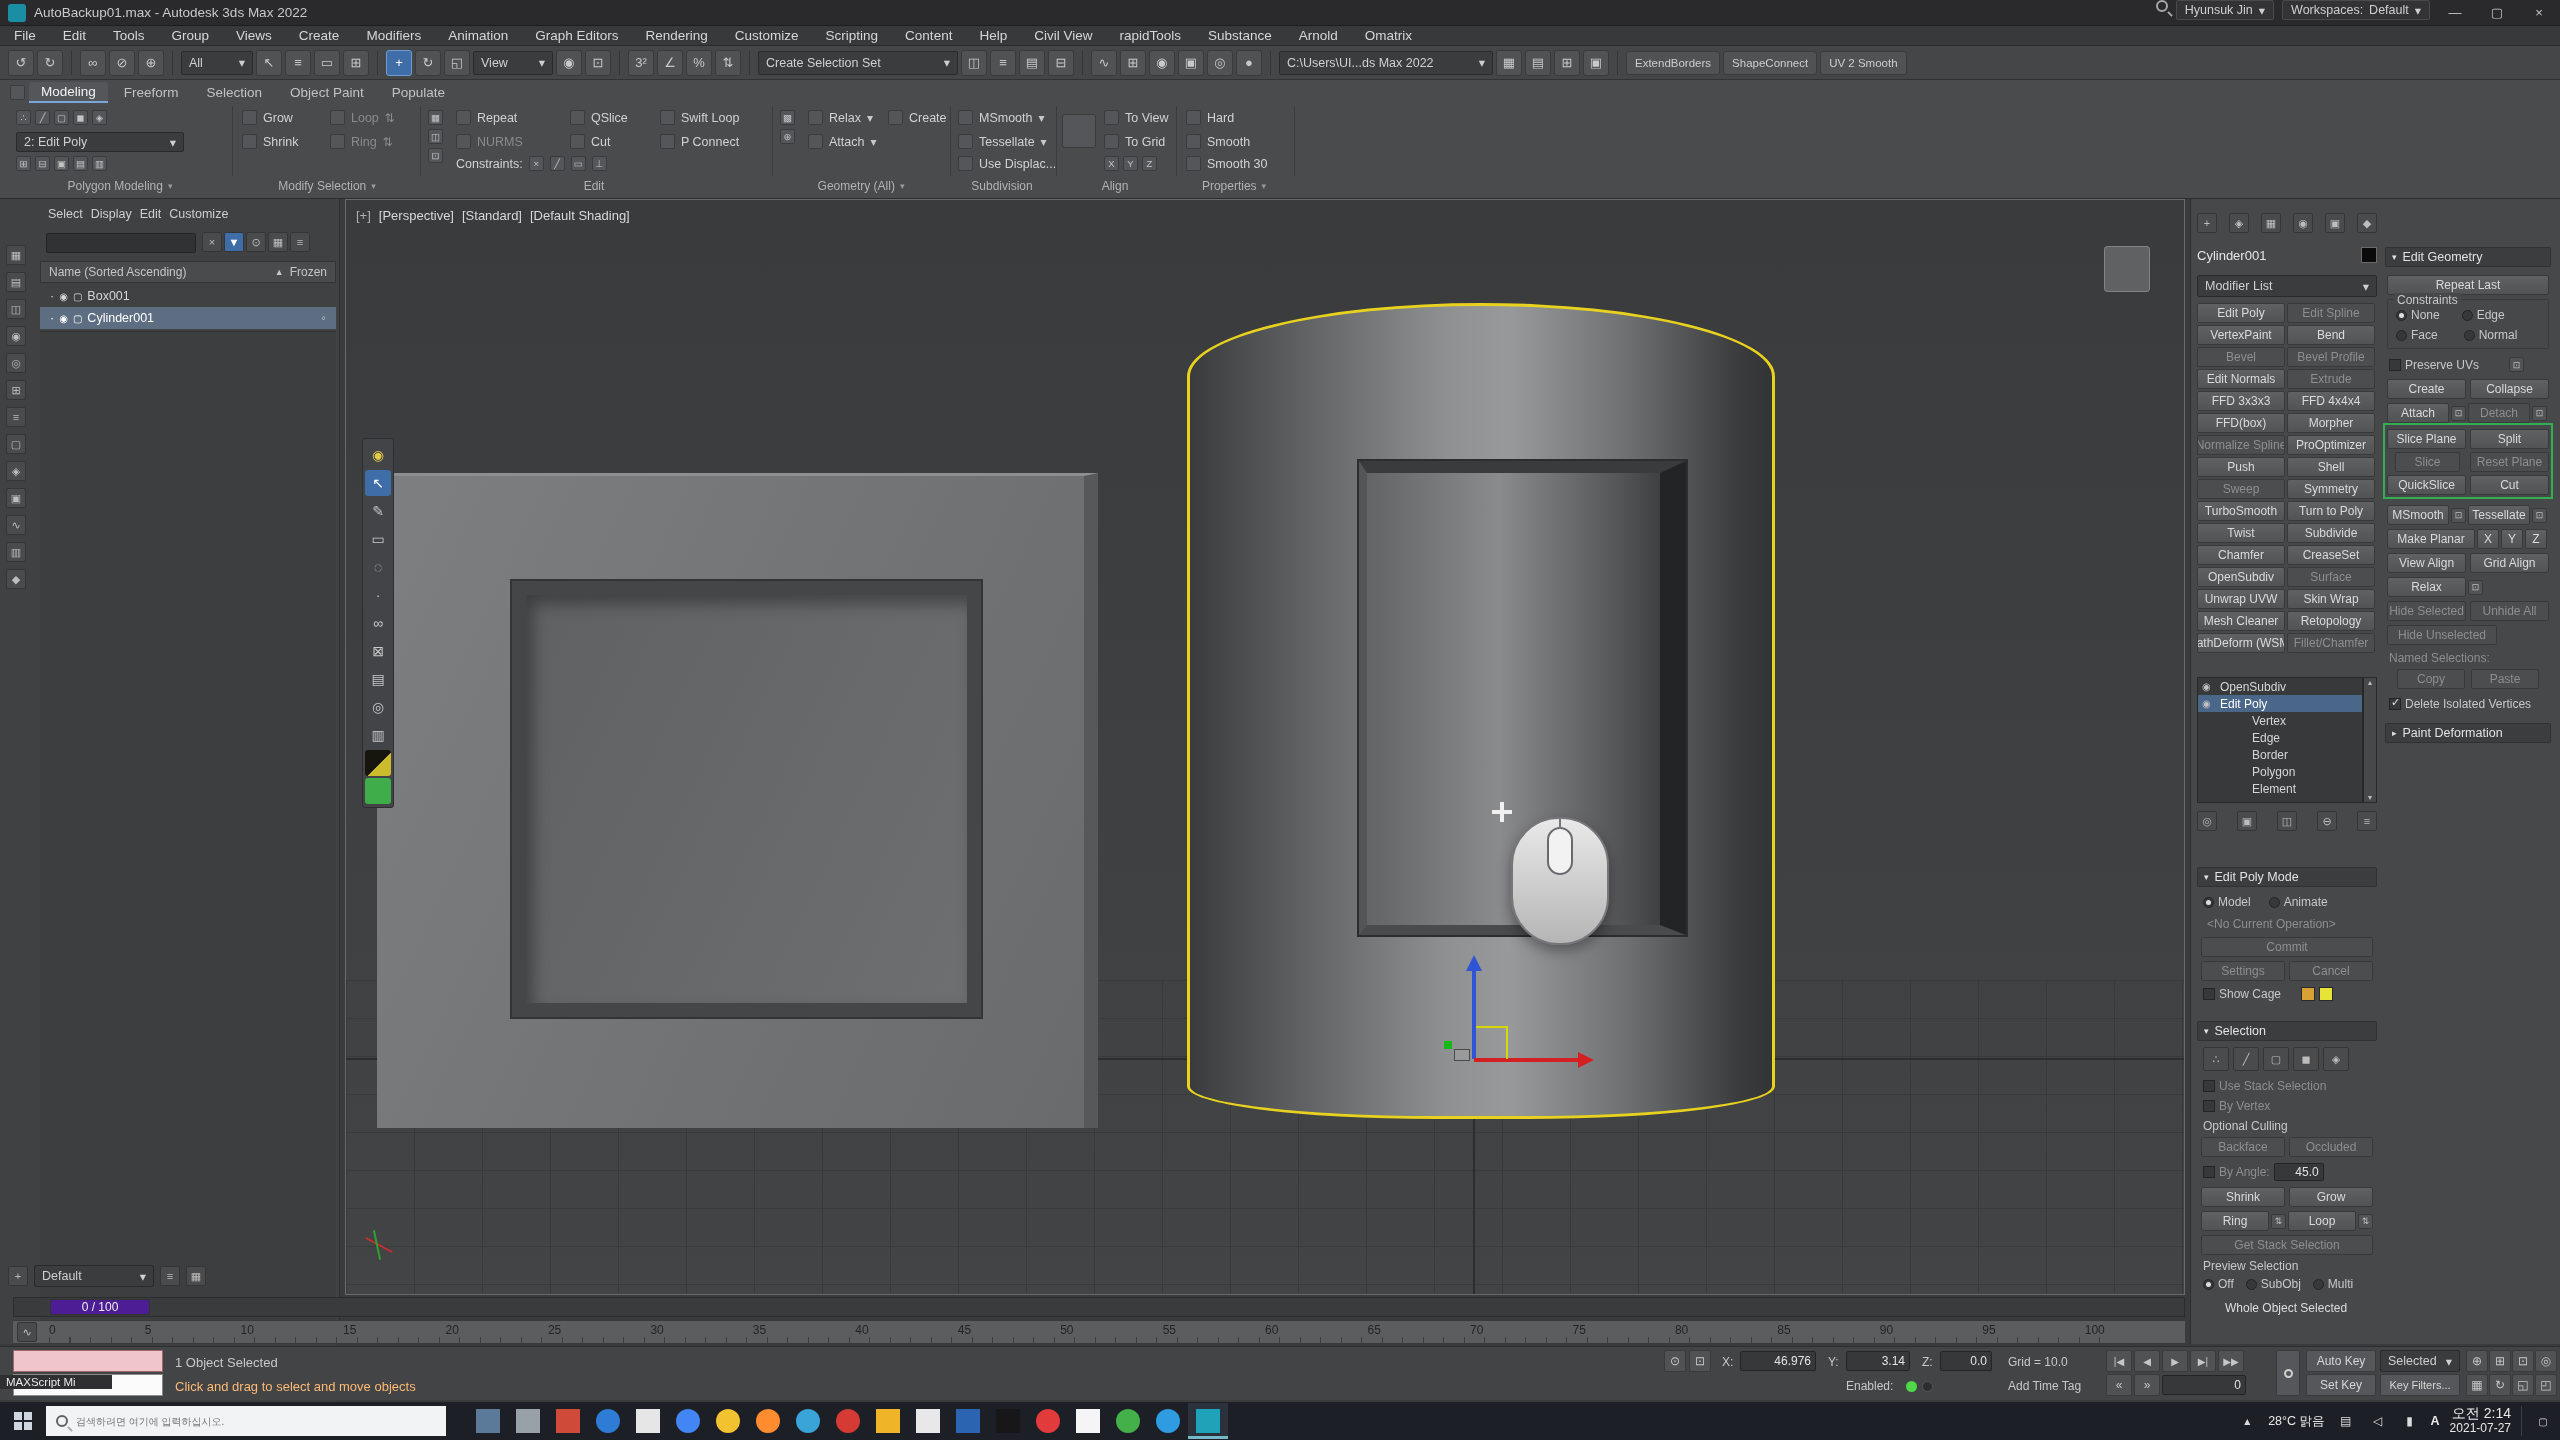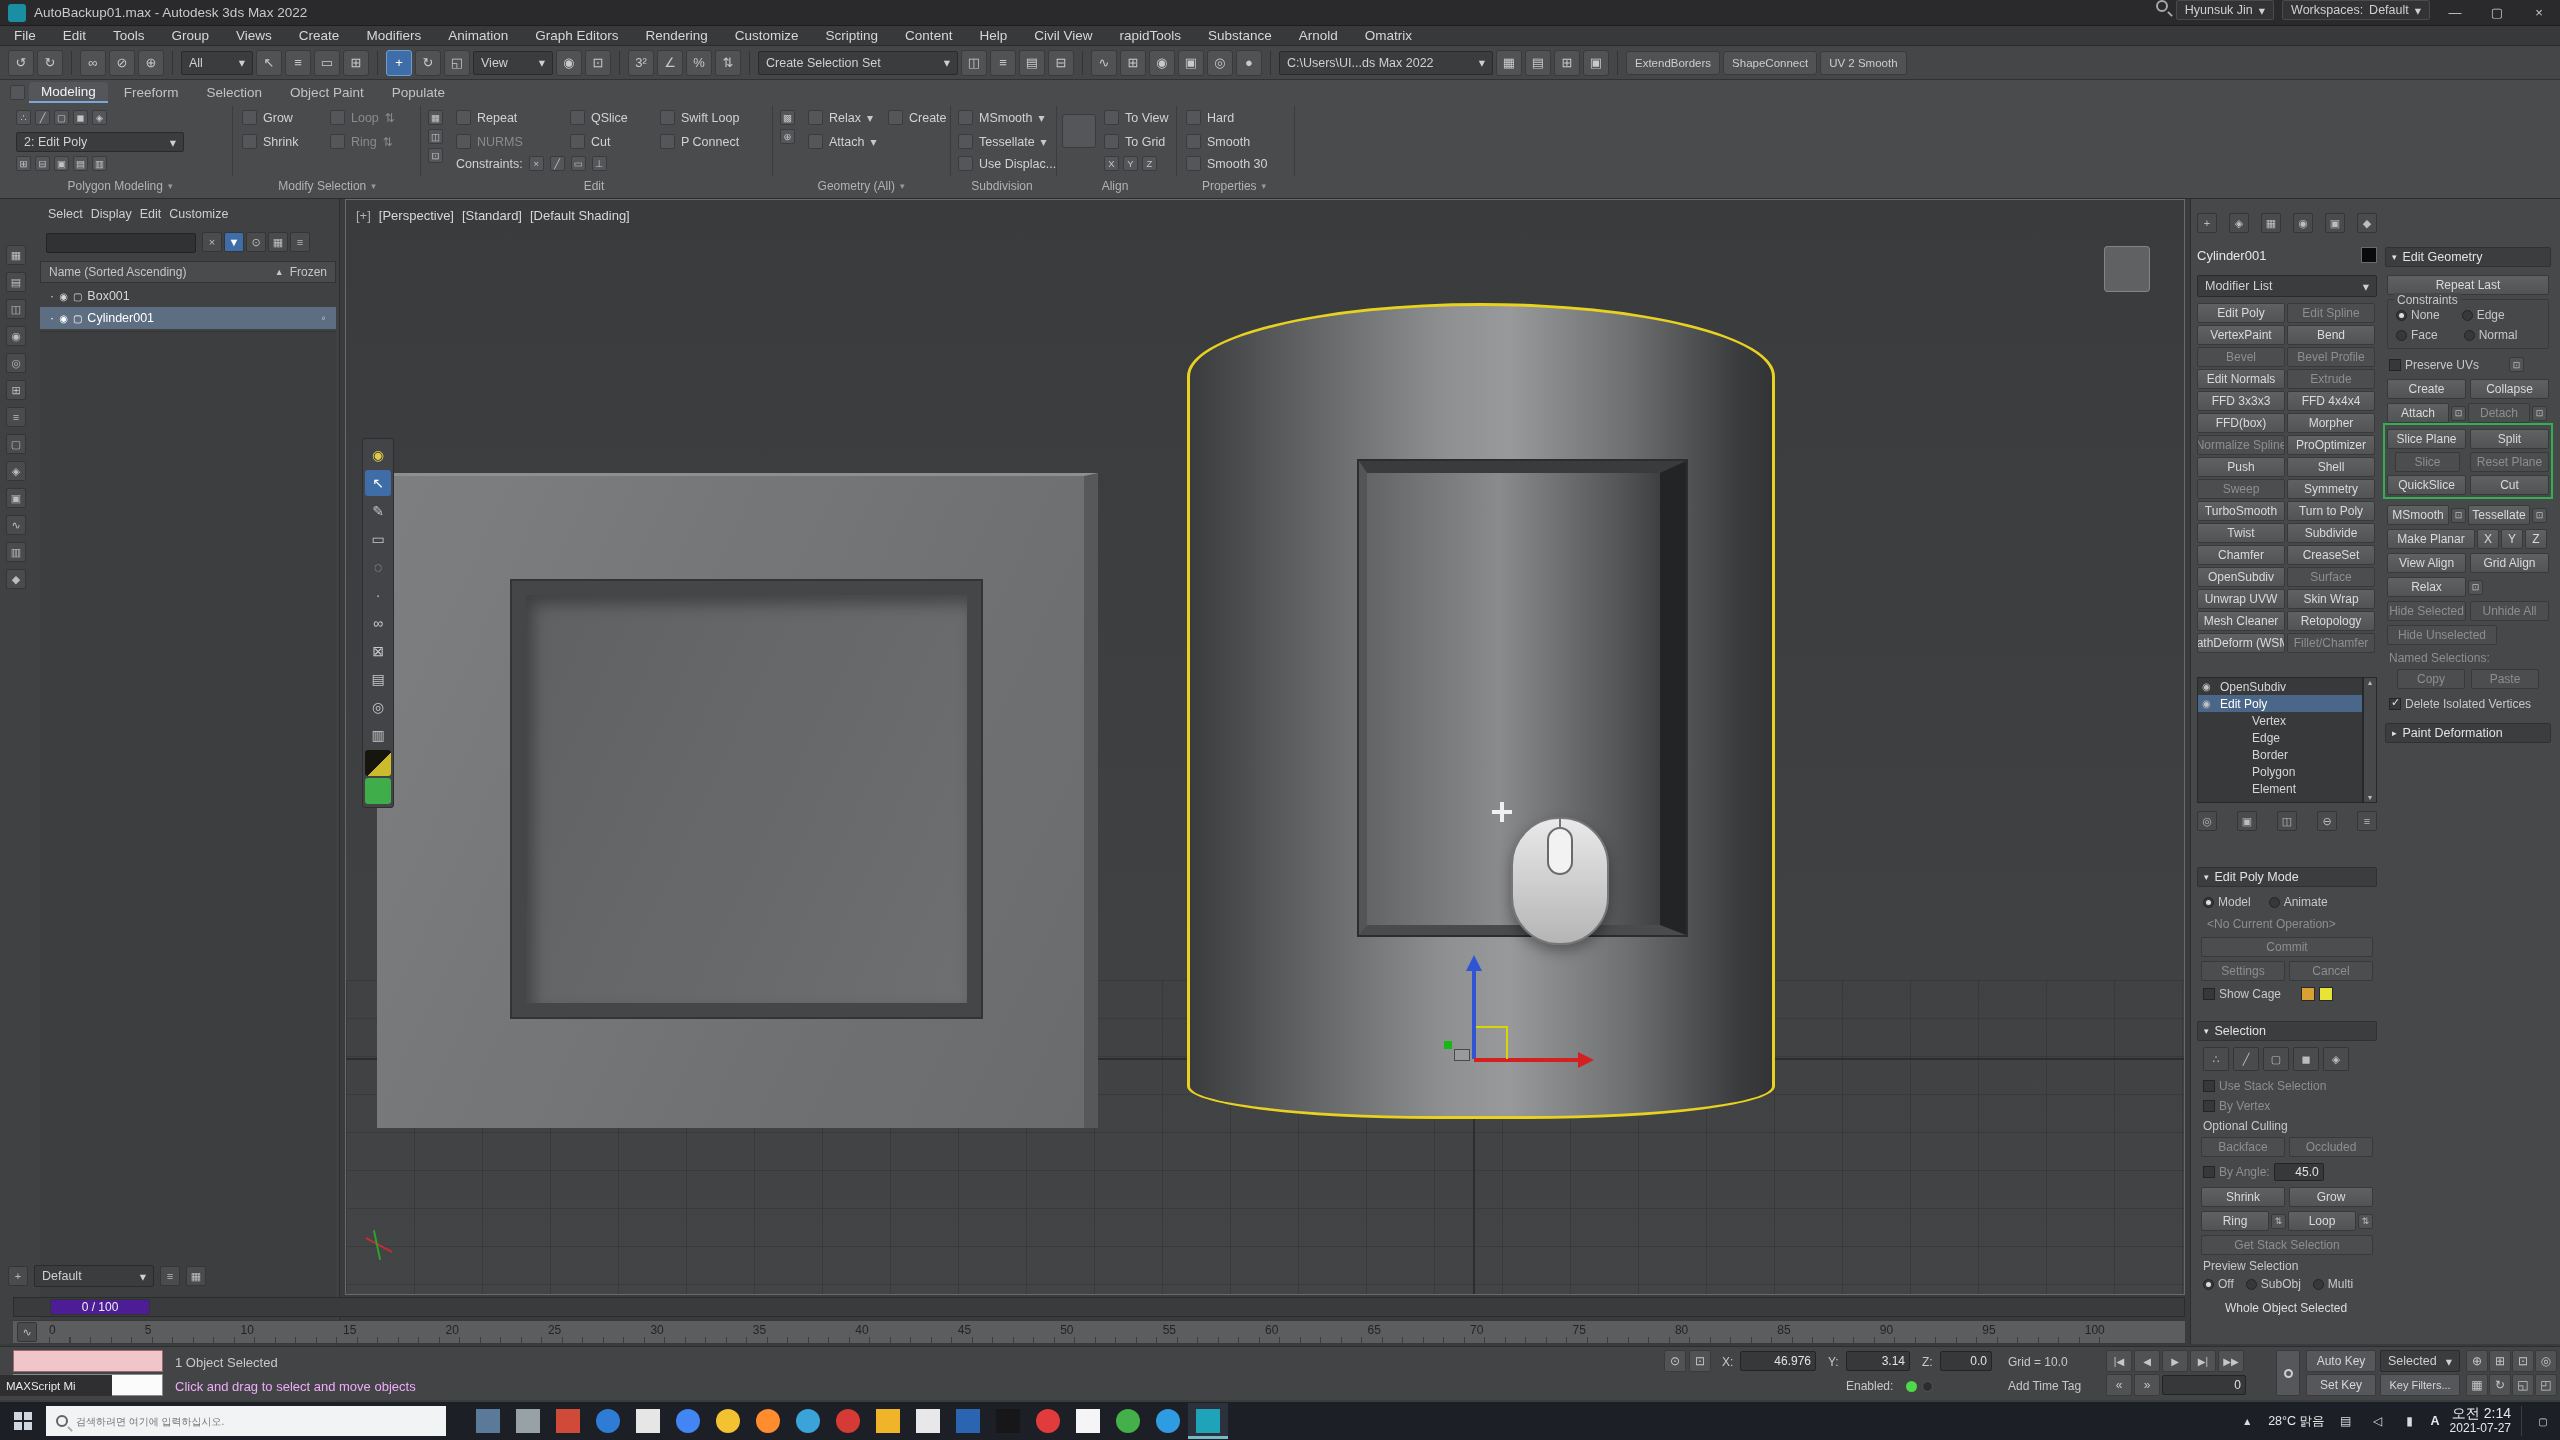--- a/index.html
+++ b/index.html
@@ -810,23 +810,23 @@
       <span>90</span>
       <span>95</span>
       <span>100</span>
     </div>
   <div class="ticks"></div>
 </div>
 
 <div id="statusbar" class="abs">
   <div class="abs" style="left:13px;top:3px;width:150px;height:22px;background:#f0c6cb;border:1px solid #9a6a70"></div>
   <div class="abs" style="left:13px;top:27px;width:150px;height:22px;background:#fbfbfb;border:1px solid #8a8a8a"></div>
-  <div class="abs" style="left:0;top:28px;width:112px;height:21px;background:#2f2f31;color:#e8e8e8;font-size:11.5px;display:flex;align-items:center;padding-left:6px">MAXScript Mi</div>
+  <div class="abs" style="left:0;top:28px;width:112px;height:14px;background:#2f2f31;color:#e8e8e8;font-size:11.5px;display:flex;align-items:center;padding-left:6px">MAXScript Mi</div>
   <div class="abs lbl" style="left:175px;top:8px;font-size:13px">1 Object Selected</div>
-  <div class="abs lbl" style="left:175px;top:32px;font-size:13px;color:#f0abfc">Click and drag to select and move objects</div>
+  <div class="abs lbl" style="left:175px;top:32px;font-size:13px;color:#fdba74">Click and drag to select and move objects</div>
 
   <div class="abs fx" style="left:1664px;top:3px;gap:3px">
 
   <span class="sic">⊙</span>
       <span class="sic">⊡</span>
     </div>
   <span class="abs lbl" style="left:1722px;top:8px">X:</span>
   <span class="abs field" style="left:1740px;top:4px;width:76px;height:20px">46.976</span>
   <span class="abs lbl" style="left:1828px;top:8px">Y:</span>
   <span class="abs field" style="left:1846px;top:4px;width:64px;height:20px">3.14</span>

